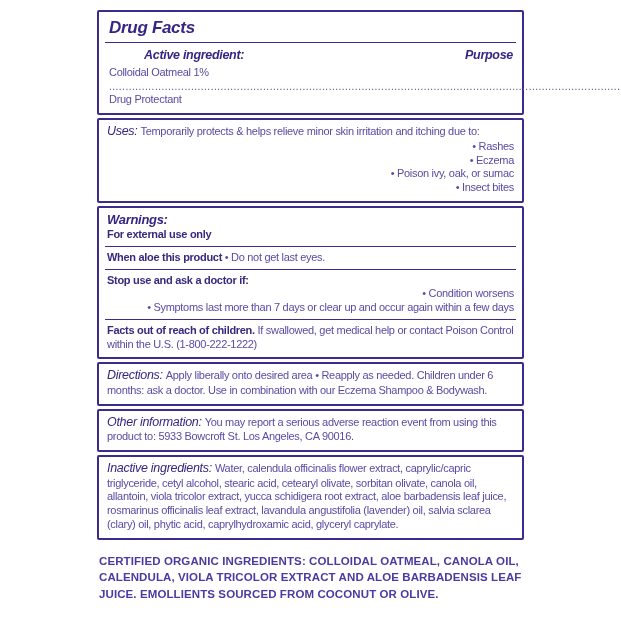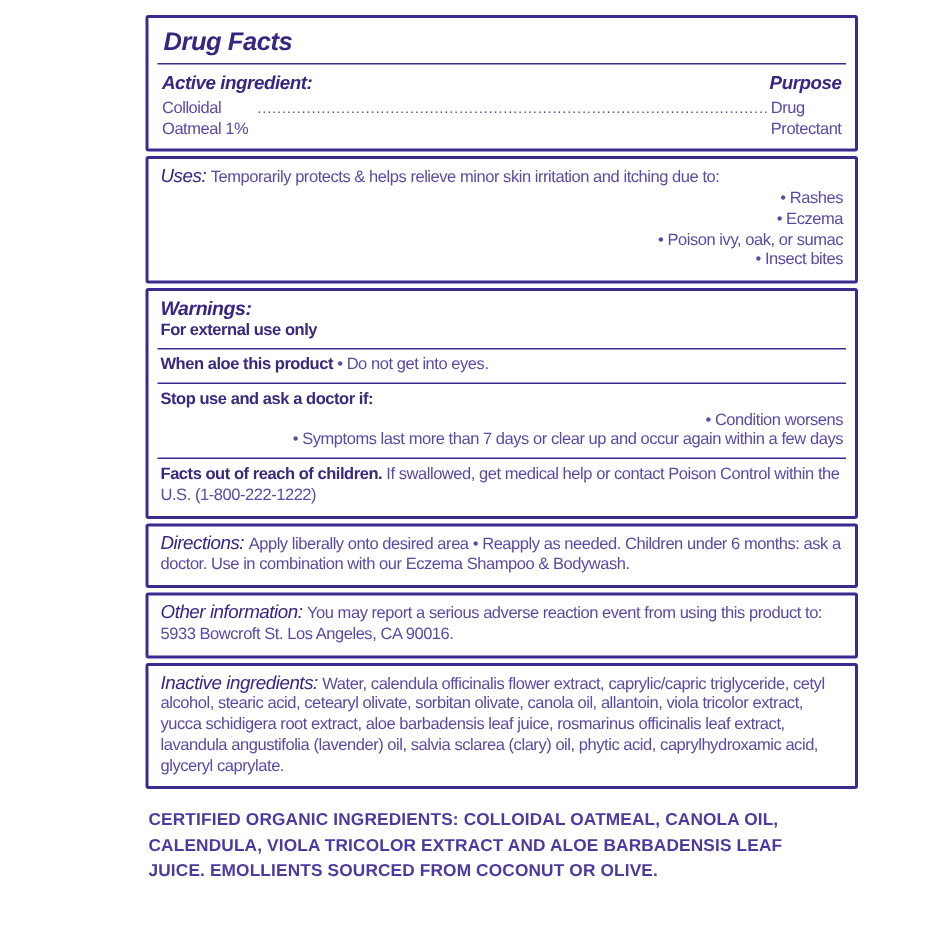--- a/index.html
+++ b/index.html
@@ -7,21 +7,21 @@
   body {
     font-family: "Liberation Sans", sans-serif;
     letter-spacing: -0.3px;
     color: #5a4aa3;
     position: relative;
   }
   .label-wrap {
     position: absolute;
     left: 97px;
     top: 10px;
-    width: 475px;
+    width: 427px;
   }
   .section {
     border: 2px solid #3b2b8e;
     border-radius: 2px;
     background: #ffffff;
     padding: 4px 8px 6px 8px;
     margin-bottom: 3px;
     font-size: 11px;
     line-height: 1.25;
   }
@@ -36,27 +36,29 @@
   .inner-rule { border: none; border-top: 1.5px solid #3b2b8e; margin: 4px -2px 4px -2px; }
   .ai-row {
     display: flex;
     justify-content: space-between;
     align-items: baseline;
     font-weight: bold;
     font-style: italic;
     color: #372583;
     font-size: 12.5px;
     padding: 0 1px 2px 1px;
+    margin-left: 36px;
   }
   .leader-row {
     display: flex;
     align-items: baseline;
     font-size: 11px;
     color: #5a4aa3;
     padding: 0 1px;
+    flex-direction: column;
   }
   .leader {
     flex: 1 1 auto;
     overflow: hidden;
     white-space: nowrap;
     margin: 0 1px;
   }
   .leader::after {
     content: "......................................................................................................................................................................";
     letter-spacing: 0.5px;
@@ -115,21 +117,21 @@
       <p>Eczema</p>
       <p>Poison ivy, oak, or sumac</p>
       <p>Insect bites</p>
     </div>
   </div>
 
   <div class="section">
     <span class="h-block">Warnings:</span>
     <p class="sub-bold">For external use only</p>
     <hr class="inner-rule">
-    <p><span class="sub-bold">When aloe this product</span> <span>• Do not get into eyes.</span></p>
+    <p><span class="sub-bold">When aloe this product</span> <span>• Do not get last eyes.</span></p>
     <hr class="inner-rule">
     <p class="sub-bold">Stop use and ask a doctor if:</p>
     <div class="bullet-list">
       <p>Condition worsens</p>
       <p>Symptoms last more than 7 days or clear up and occur again within a few days</p>
     </div>
     <hr class="inner-rule">
     <p><span class="sub-bold">Facts out of reach of children.</span> <span>If swallowed, get medical help or contact Poison Control within the U.S. (1-800-222-1222)</span></p>
   </div>
 

